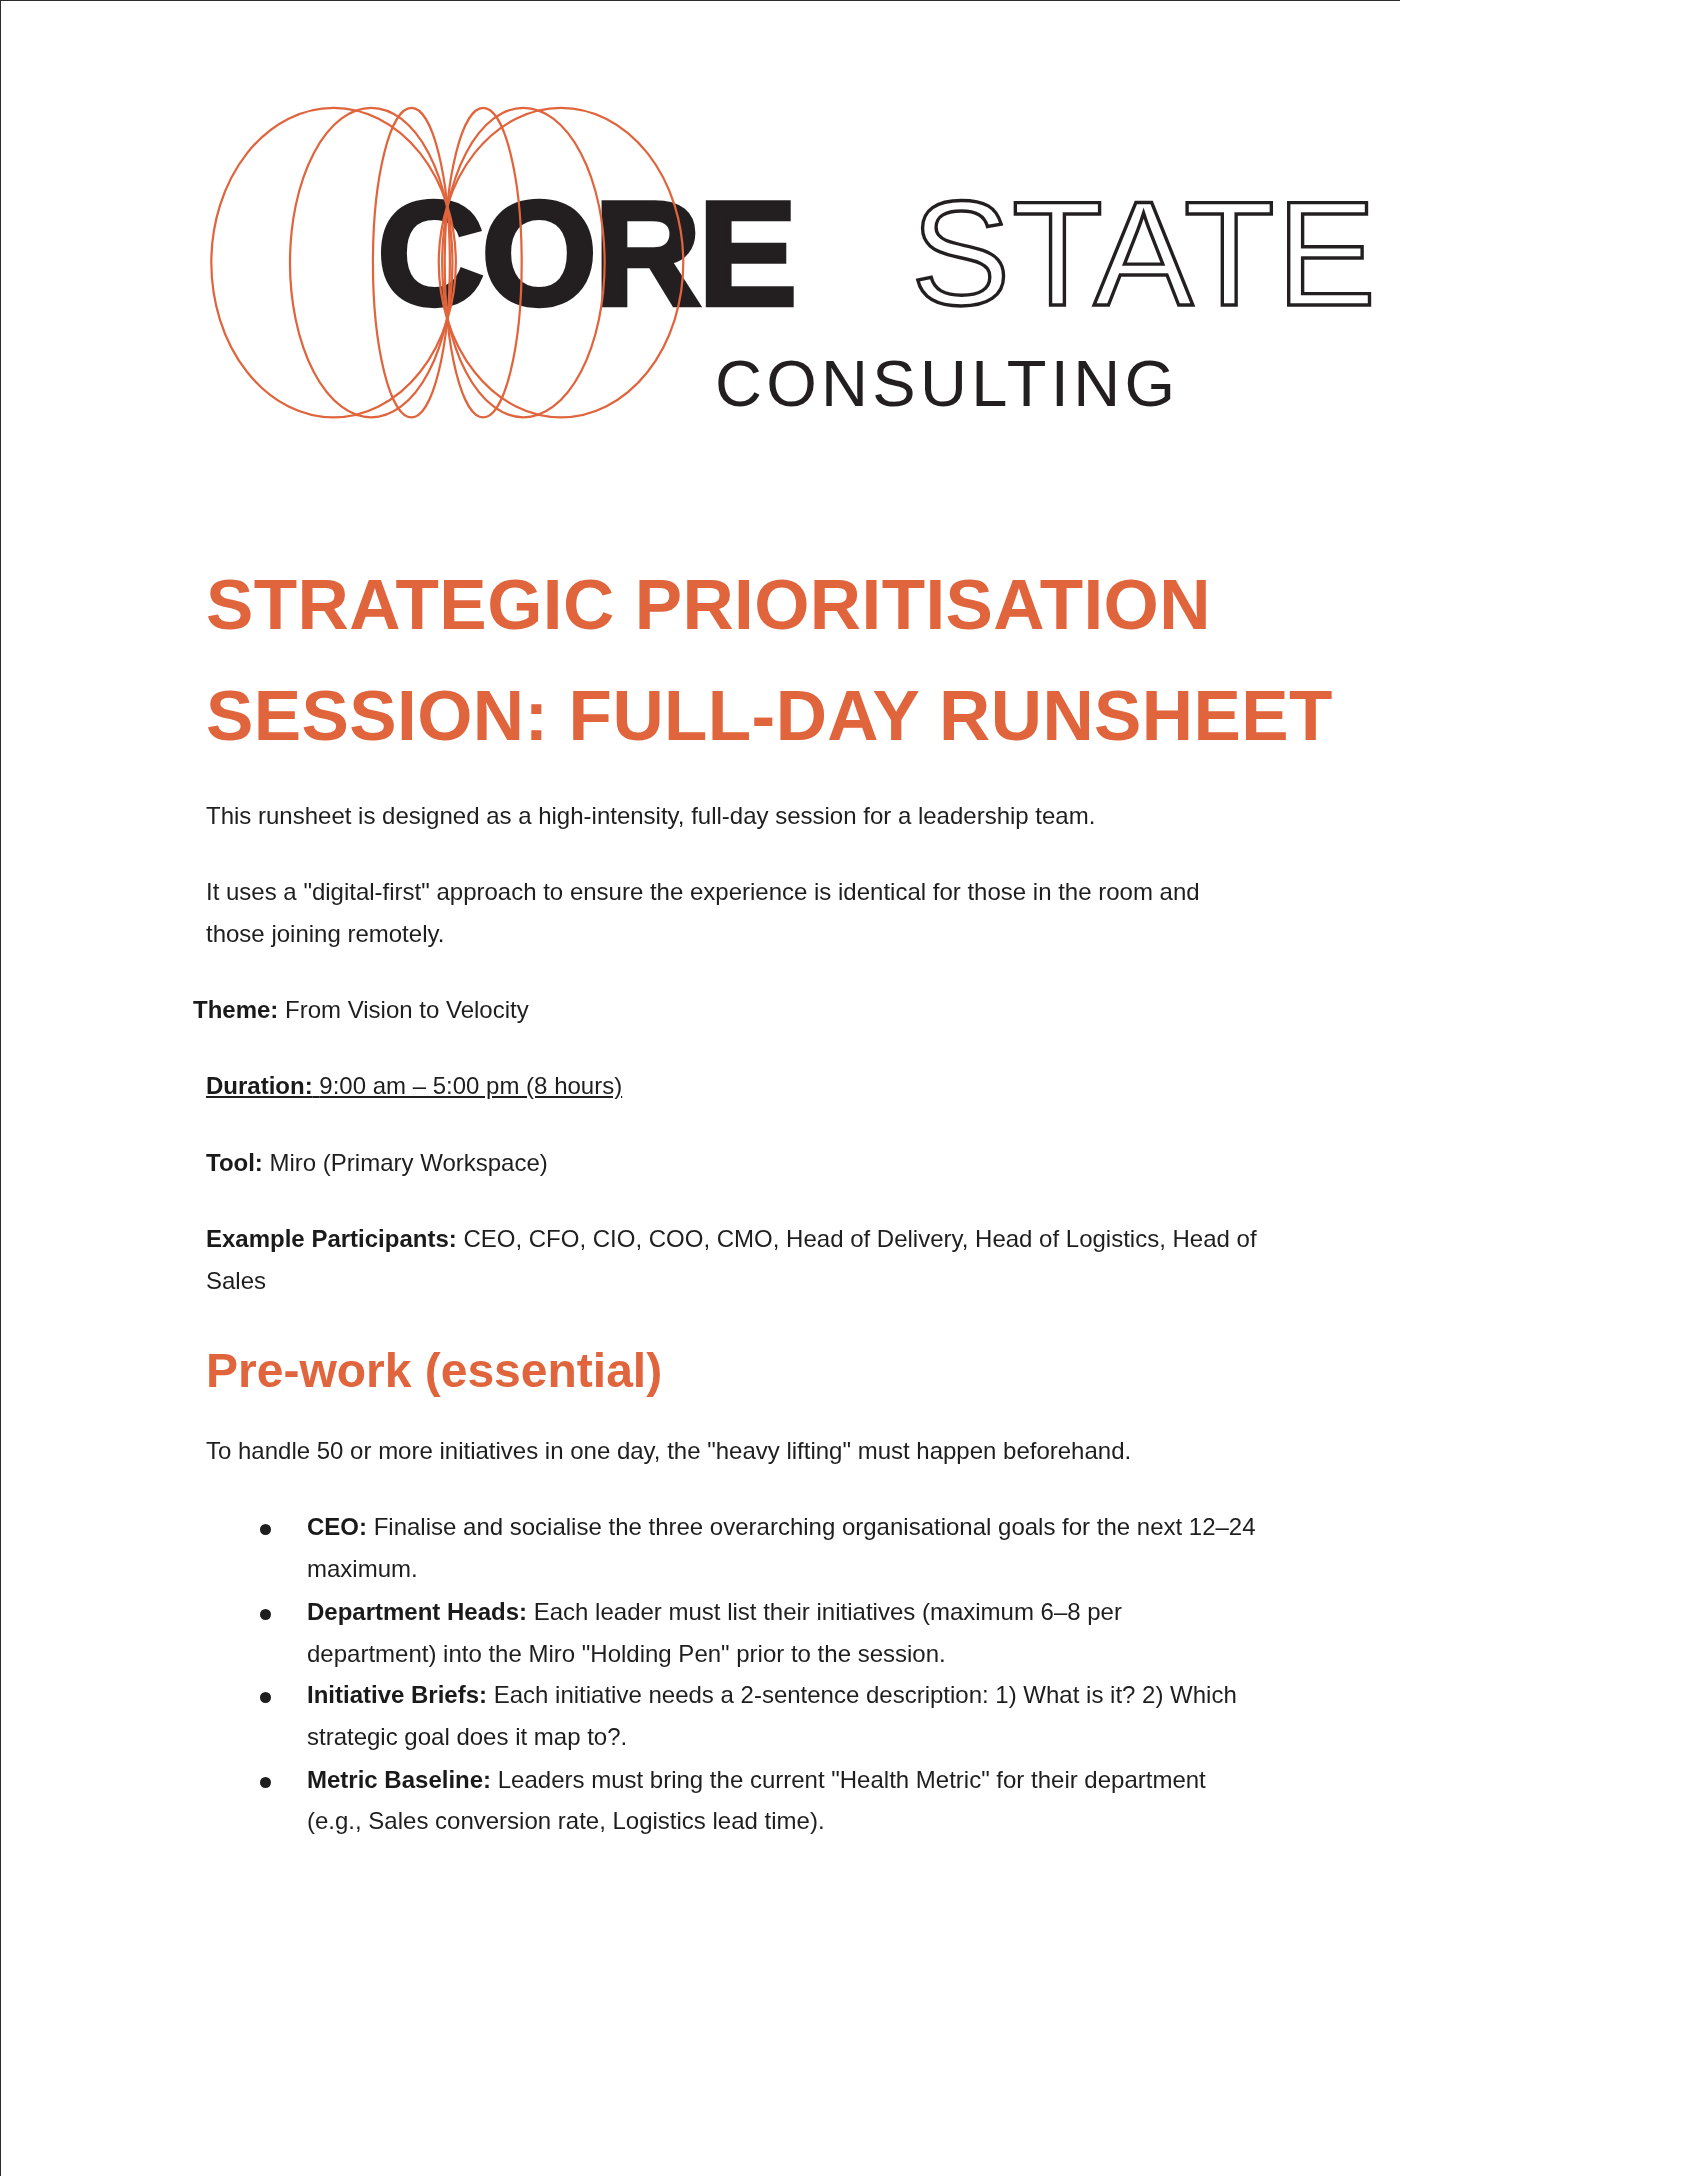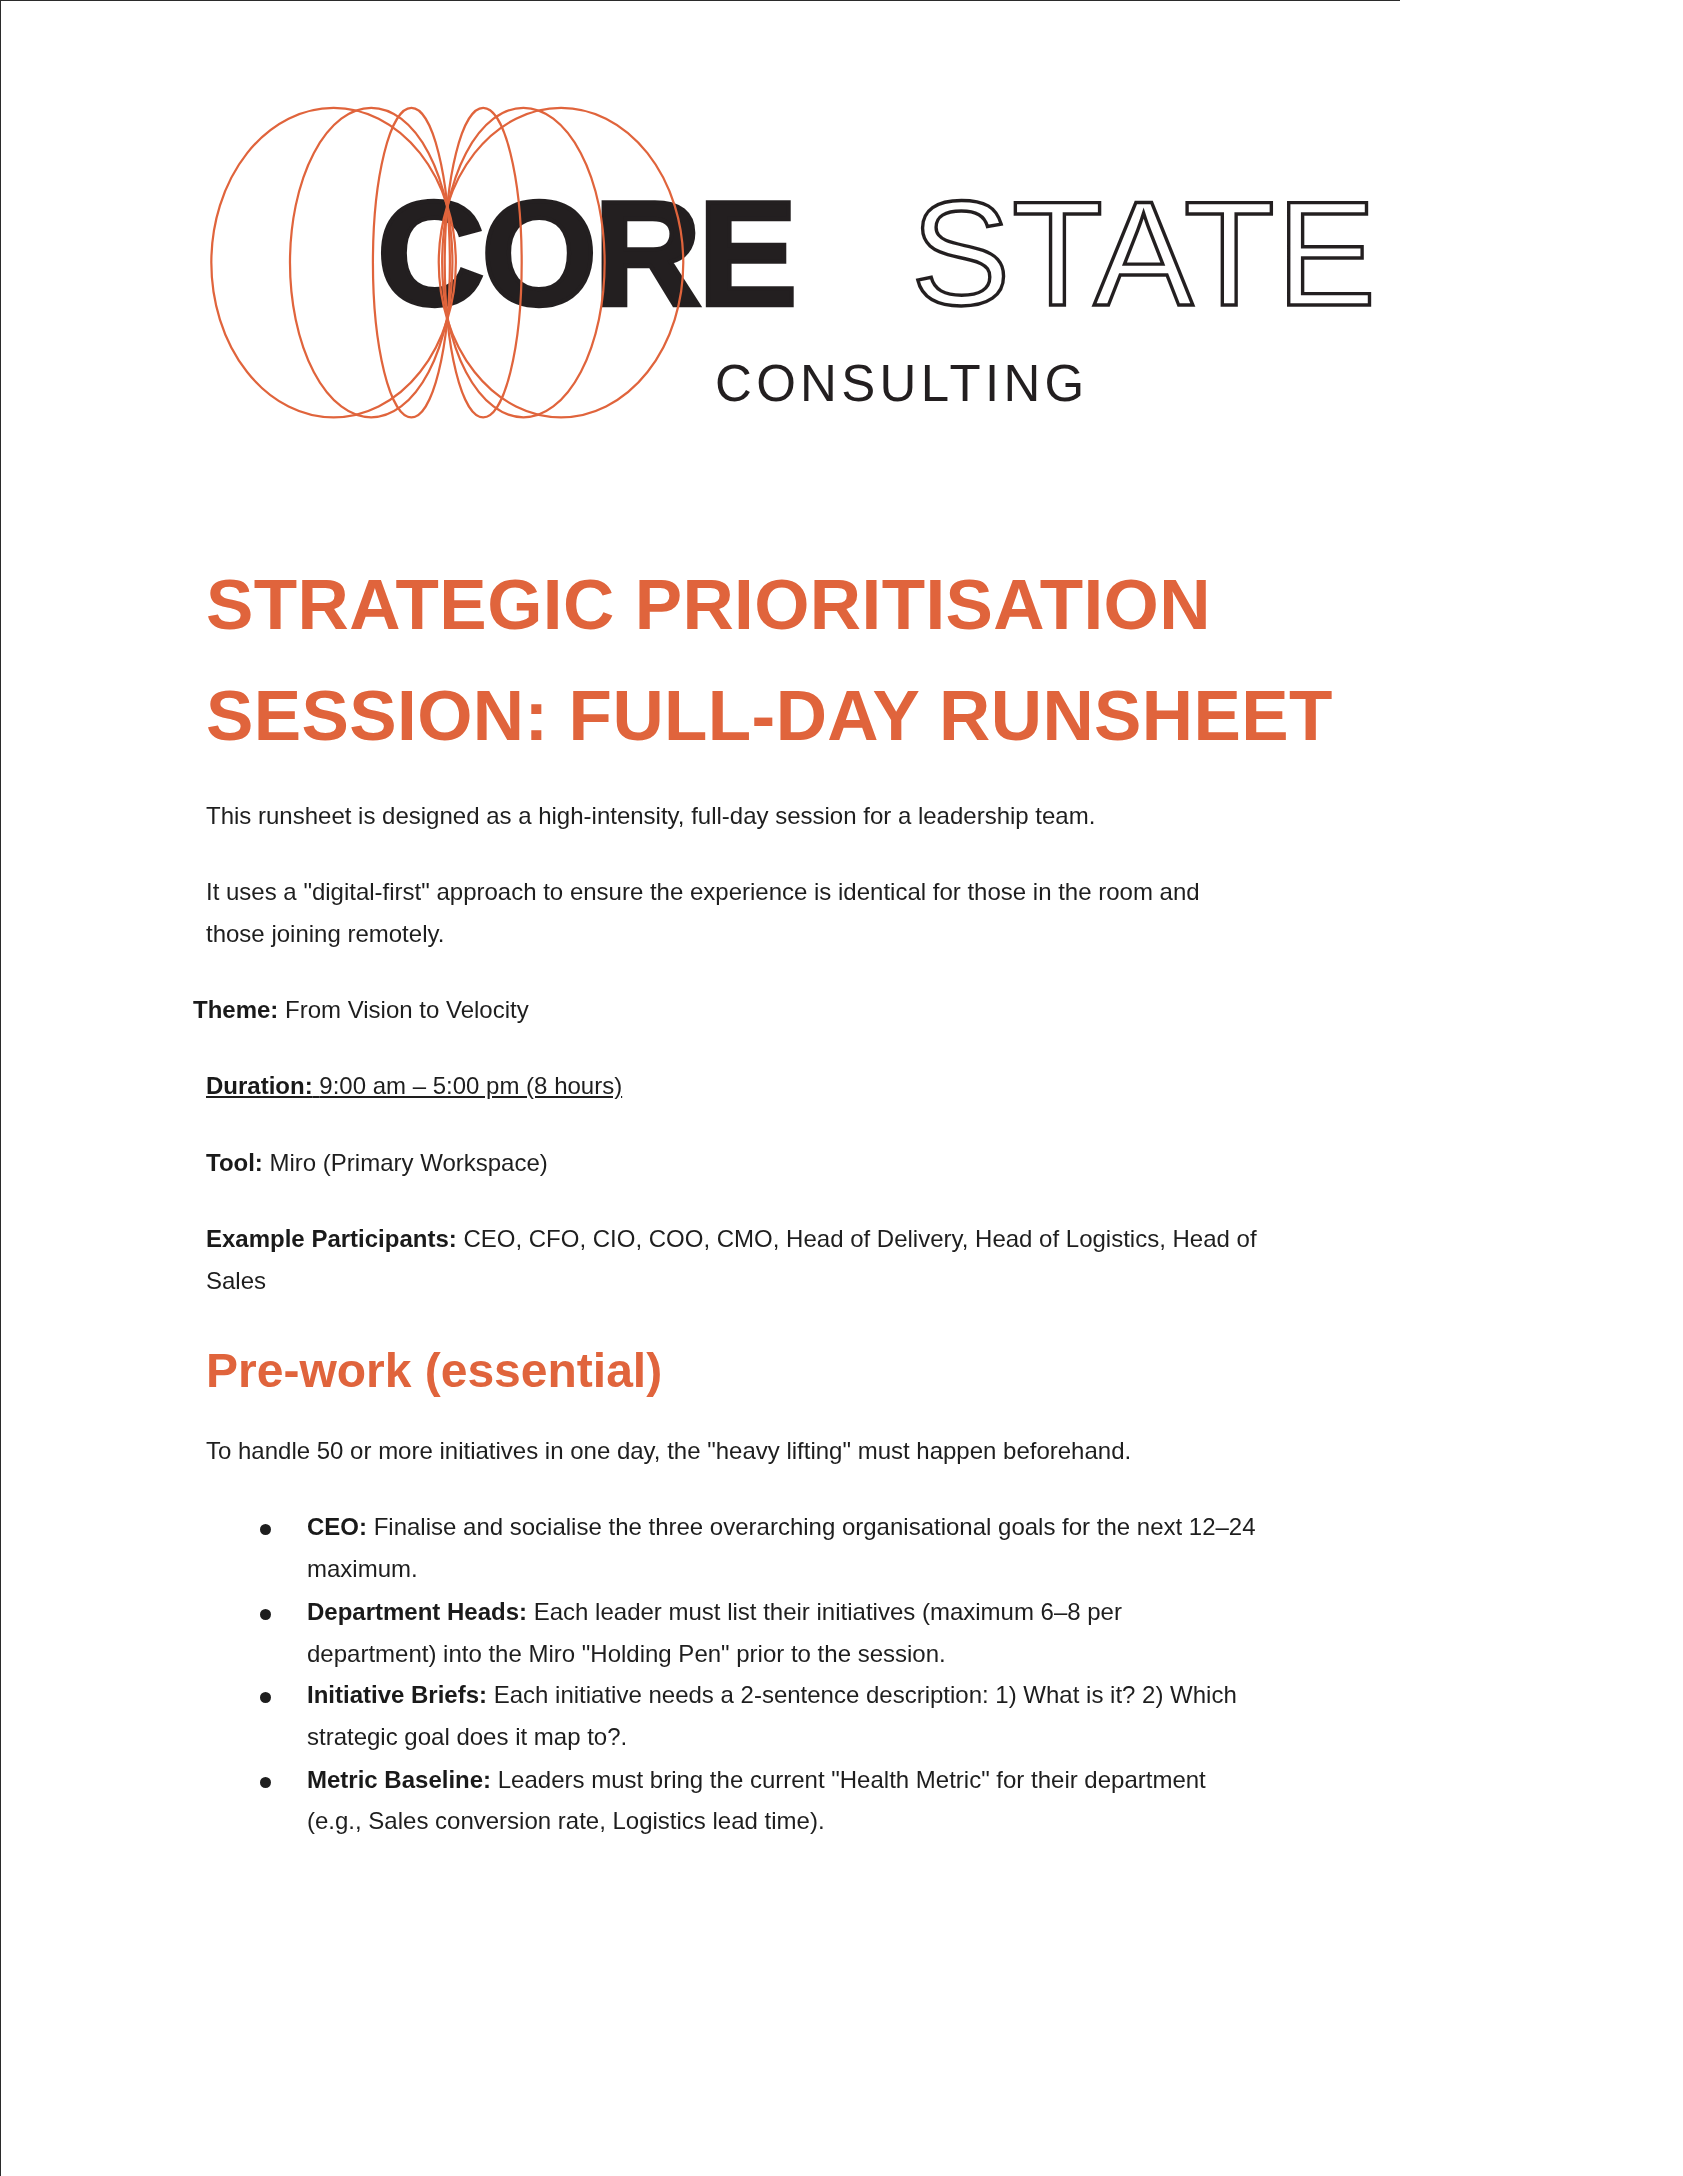--- a/index.html
+++ b/index.html
@@ -9,21 +9,21 @@
           border-top: 1.7px solid #2b2b2b; border-left: 1.7px solid #2b2b2b; box-sizing: border-box; background:#fff; }
   .logo { position: absolute; left: 197px; top: 94px; width: 1301px; height: 342px; }
   .logo svg { position: absolute; left: 0; top: 0; }
   .core { position: absolute; left: 179px; top: 99px; font-family: "Liberation Sans", sans-serif;
           font-weight: 900; font-size: 149px; line-height: 120px; letter-spacing: -3.4px; color: #231f20;
           -webkit-text-stroke: 4.3px #231f20; transform: scaleX(1.0); transform-origin: left top; white-space: nowrap; }
   .state { position: absolute; left: 713px; top: 99px; font-family: "Liberation Sans", sans-serif;
            font-weight: 400; font-size: 149px; line-height: 120px; letter-spacing: 1.7px; color: #ffffff;
            -webkit-text-stroke: 3.4px #231f20; white-space: nowrap; transform-origin: left top; }
   .consulting { position: absolute; left: 517px; top: 263px; font-family: "Liberation Sans", sans-serif;
-                font-size: 51px; line-height: 51px; letter-spacing: 4.3px; color: #231f20; white-space: nowrap; }
+                font-size: 65px; line-height: 51px; letter-spacing: 4.3px; color: #231f20; white-space: nowrap; }
   .ellipses { position: absolute; left: 0; top: 0; pointer-events: none; }
 
   .abs { position: absolute; white-space: nowrap; }
   .title { left: 205px; font-family: "Liberation Sans", sans-serif; font-weight: 700;
            font-size: 71px; line-height: 77px; color: #e0643c; letter-spacing: 0.4px; }
   .h2 { left: 205px; font-weight: 700; font-size: 48px; line-height: 55px; color: #e0643c; }
   .body { font-size: 24px; line-height: 34px; color: #1e1e1e; }
   .body b { font-weight: 700; color: #1a1a1a; }
   .bullet-dot { position: absolute; width: 11px; height: 11px; border-radius: 50%; background: #1e1e1e; }
 </style>

